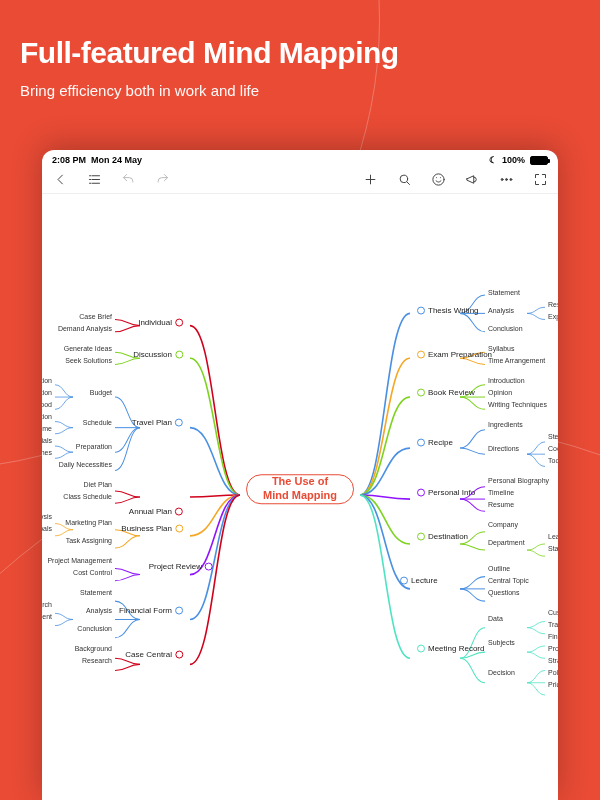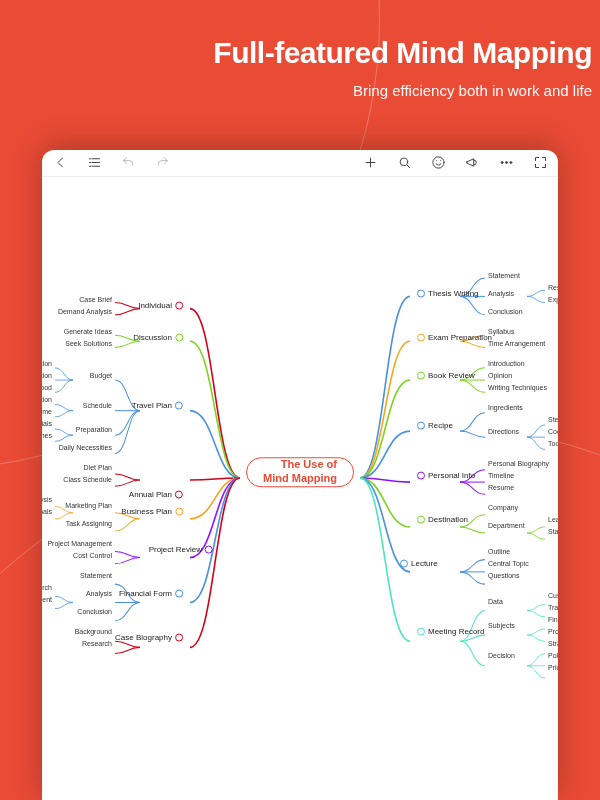--- a/index.html
+++ b/index.html
@@ -1,54 +1,64 @@
 <!DOCTYPE html>
 <html><head>
 <meta charset="utf-8">
 <style>
   * { margin:0; padding:0; box-sizing:border-box; font-family:-apple-system,BlinkMacSystemFont,"Segoe UI",sans-serif; }
   body { width:600px; height:800px; background:#e94b35; overflow:hidden; position:relative; }
   .bg-arc { position:absolute; border:1px solid rgba(255,255,255,.25); border-radius:50%; }
-  .promo { text-align:right; color:#fff; padding:36px 8px 24px; }
+  .promo { text-align:left; color:#fff; padding:36px 20px 24px; }
   .promo h1 { font-size:30px; font-weight:600; letter-spacing:-.5px; margin-bottom:10px; }
   .promo p { font-size:15px; font-weight:400; line-height:1.45; opacity:.97; }
   .tablet { position:absolute; left:42px; right:42px; top:150px; bottom:0; background:#fff; border-radius:12px 12px 0 0; box-shadow:0 -4px 30px rgba(0,0,0,.25); overflow:hidden; }
   .statusbar { display:flex; justify-content:space-between; align-items:center; font-size:9px; font-weight:600; color:#000; padding:5px 10px 2px; }
   .statusbar .right { display:flex; gap:5px; align-items:center; }
   .toolbar { display:flex; align-items:center; padding:4px 10px 6px; gap:18px; border-bottom:1px solid #eee; color:#444; }
   .toolbar .spacer { flex:1; }
   .tbtn { width:16px; height:16px; display:flex; align-items:center; justify-content:center; cursor:pointer; }
   .tbtn svg { width:15px; height:15px; stroke:#444; fill:none; stroke-width:1.6; stroke-linecap:round; stroke-linejoin:round; }
   .tbtn.dim svg { stroke:#bbb; }
   .canvas { position:relative; width:100%; height:calc(100% - 48px); background:#fff; }
   .canvas svg { position:absolute; top:0; left:0; width:100%; height:100%; }
   .node { position:absolute; font-size:7px; color:#333; white-space:nowrap; transform:translateY(-50%); line-height:1.1; }
   .node.right { text-align:left; }
   .node.left  { text-align:right; transform:translate(-100%,-50%); }
   .node.topic { font-size:8px; font-weight:500; color:#222;text-align:center; }
   .bullet { display:inline-block; width:8px; height:8px; border-radius:50%; border:1.2px solid; margin:0 3px; vertical-align:middle; font-size:5px; line-height:6px; text-align:center; }
-  .root { position:absolute; left:50%; top:295px; transform:translate(-50%,-50%); background:#fff; border:1.5px solid #e94b35; border-radius:18px; padding:0 16px; font-size:11px; font-weight:600; color:#e94b35; text-align:right; line-height:1.25; }
+  .root { position:absolute; left:50%; top:295px; transform:translate(-50%,-50%); background:#fff; border:1.5px solid #e94b35; border-radius:18px; padding:0 16px; font-size:11px; font-weight:600; color:#e94b35; text-align:center; line-height:1.25; }
   .battery { display:inline-block; width:18px; height:9px; border:1px solid #000; border-radius:2px; position:relative; }
   .battery::after { content:""; position:absolute; right:-3px; top:2px; width:2px; height:4px; background:#000; border-radius:0 1px 1px 0; }
   .battery i { display:block; width:100%; height:100%; background:#000; }
 </style>
 </head>
 <body>
 
 <div class="bg-arc" style="width:900px;height:900px;left:-520px;top:-430px;"></div>
 <div class="bg-arc" style="width:1200px;height:1200px;left:-200px;top:420px;"></div>
 
 <div class="promo">
   <h1>Full-featured Mind Mapping</h1>
   <p>
     <span>Bring efficiency both in work and life</span><br>
   </p>
 </div>
 
 <div class="tablet">
+  <div class="statusbar">
+    <div><span>2:08 PM</span>&nbsp;&nbsp;<span>Mon 24 May</span></div>
+    <div class="right">
+      <span>☾</span>
+      <span>100%</span>
+      <span class="battery">
+          <i></i>
+        </span>
+    </div>
+  </div>
   <div class="toolbar">
     <div class="tbtn">
         <svg viewBox="0 0 24 24">
           <path d="M15 5l-7 7 7 7"></path>
         </svg>
       </div>
     <div class="tbtn">
         <svg viewBox="0 0 24 24">
           <path d="M4 6h2M8 6h12M4 12h2M8 12h12M4 18h2M8 18h12"></path>
         </svg>
@@ -287,19 +297,19 @@
       <div class="node left" style="left: 70px; top: 379px;"><span>Cost Control</span></div>
       <div class="node left" style="left: 70px; top: 379px;"><span></span></div>
       <div class="node left topic" style="left: 144px; top: 417px;"><span>Financial Form</span><span class="bullet" style="border-color:#4a90e2"></span></div>
       <div class="node left" style="left: 70px; top: 399px;"><span>Statement</span></div>
       <div class="node left" style="left: 70px; top: 399px;"><span></span></div>
       <div class="node left" style="left: 70px; top: 417px;"><span>Analysis</span></div>
       <div class="node left" style="left: 10px; top: 411px;"><span>Research</span></div>
       <div class="node left" style="left: 10px; top: 423px;"><span>Experiment</span></div>
       <div class="node left" style="left: 70px; top: 435px;"><span>Conclusion</span></div>
       <div class="node left" style="left: 70px; top: 435px;"><span></span></div>
-      <div class="node left topic" style="left: 144px; top: 461px;"><span>Case Biography</span><span class="bullet" style="border-color:#d0021b"></span></div>
+      <div class="node left topic" style="left: 144px; top: 461px;"><span>Case Central</span><span class="bullet" style="border-color:#d0021b"></span></div>
       <div class="node left" style="left: 70px; top: 455px;"><span>Background</span></div>
       <div class="node left" style="left: 70px; top: 455px;"><span></span></div>
       <div class="node left" style="left: 70px; top: 467px;"><span>Research</span></div>
       <div class="node left" style="left: 70px; top: 467px;"><span></span></div>
     </div>
 </div>
 
 </body></html>

